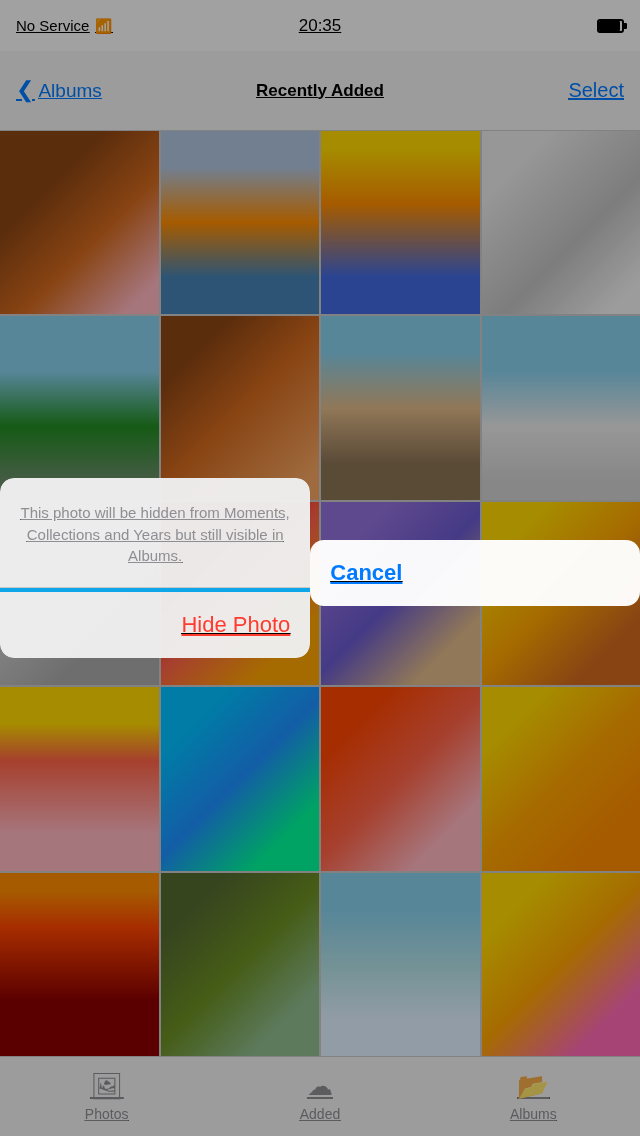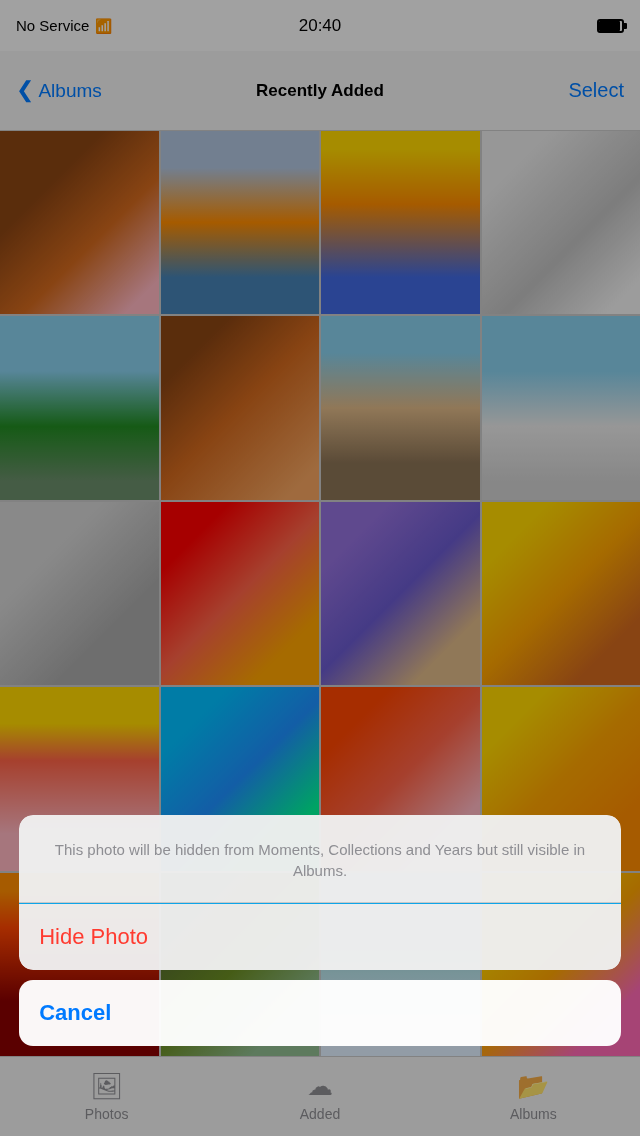--- a/index.html
+++ b/index.html
@@ -1,16 +1,16 @@
 <!DOCTYPE html>
 <html><head>
   <meta charset="utf-8">
   <meta name="viewport" content="width=640px">
   <style>
-    * { margin: 0; padding: 0; box-sizing: border-box; }
+    * { margin: 0; padding: 0; box-sizing: border-box; text-decoration: underline; }
     body {
       width: 640px;
       height: 1136px;
       overflow: hidden;
       font-family: -apple-system, 'Helvetica Neue', Helvetica, Arial, sans-serif;
       background: #000;
       position: relative;
     }
 
     
@@ -188,24 +188,23 @@
       color: #8e8e93;
     }
 
     
     #overlay {
       position: absolute;
       top: 0; left: 0; right: 0; bottom: 0;
       background: rgba(0,0,0,0.35);
       z-index: 200;
       display: flex;
-      flex-direction: column;
+      flex-direction: row;
       justify-content: flex-end;
       align-items: center;
-      padding-bottom: 90px;
     }
     #action-sheet {
       width: 94%;
       border-radius: 14px;
       overflow: hidden;
       background: transparent;
     }
     .action-message {
       background: rgba(240,240,240,0.97);
       border-radius: 14px 14px 0 0;
@@ -213,23 +212,23 @@
       text-align: center;
       border-bottom: 1px solid #c8c8c8;
     }
     .action-message-text {
       font-size: 15px;
       color: #8e8e93;
       line-height: 1.45;
     }
     .action-button {
       background: rgba(240,240,240,0.97);
-      border-top: 1px solid #0ea5e9;
+      border-top: 4px solid #0ea5e9;
       padding: 20px;
-      text-align: left;
+      text-align: right;
       cursor: pointer;
       border-radius: 0 0 14px 14px;
     }
     .action-button-label {
       font-size: 22px;
       color: #ff3b30;
       font-weight: 400;
     }
     #cancel-button-sheet {
       width: 94%;
@@ -246,21 +245,21 @@
     }
   </style>
 </head>
 <body>
 
 <div id="status-bar">
   <div class="status-left">
     <span>No Service</span>
     <span class="wifi-icon">📶</span>
   </div>
-  <span class="status-time">20:40</span>
+  <span class="status-time">20:35</span>
   <div class="status-right">
     <div class="battery-icon">
       <div class="battery-fill"></div>
     </div>
   </div>
 </div>
 
 <div id="nav-bar">
   <div class="nav-back">
     <span class="nav-back-chevron">❮</span>

